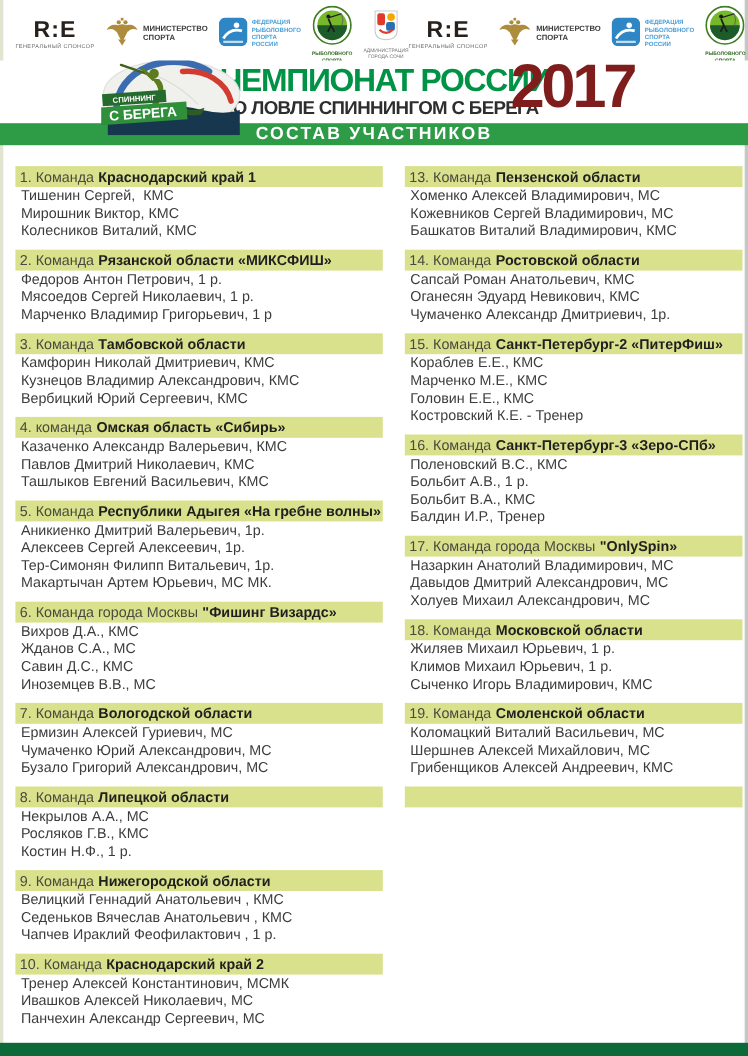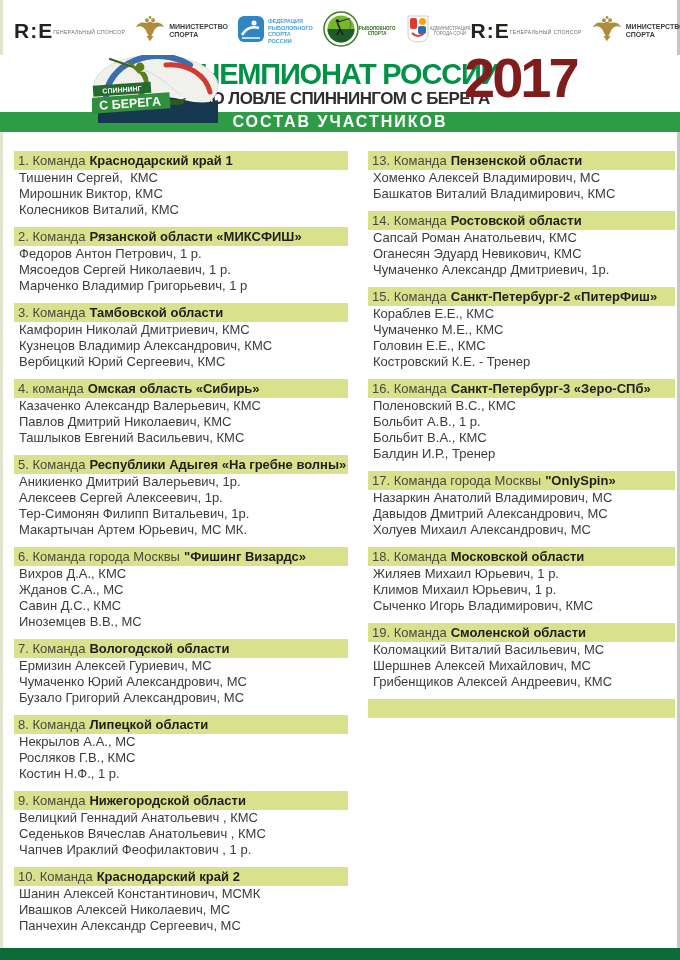--- a/index.html
+++ b/index.html
@@ -10,21 +10,21 @@
   .edge-left{position:absolute;left:0;top:0;width:3px;height:960px;background:#e0e5cf;}
   .edge-right{position:absolute;right:0;top:0;width:3px;height:960px;background:#c6c6c6;}
 
   
   .logo-strip{
     position:absolute;left:0;top:6;width:680px;height:50px;top:6px;
     display:flex;justify-content:space-between;align-items:center;padding:0 14px;box-sizing:border-box;
   }
   .logo-group{display:flex;align-items:center;gap:10px;}
   .logo{display:flex;align-items:center;gap:4px;}
-  .logo-stack{display:flex;flex-direction:row;align-items:center;}
+  .logo-stack{display:flex;flex-direction:column;align-items:center;}
   .rbe-mark{font-size:21px;font-weight:900;color:#26211c;letter-spacing:1px;line-height:22px;}
   .logo-caption{font-size:5px;color:#6b6b6b;letter-spacing:.4px;white-space:nowrap;margin-top:1px;}
   .min-text{display:flex;flex-direction:column;}
   .min-text div{font-size:7px;font-weight:700;color:#3c3c3c;line-height:8px;white-space:nowrap;}
   .fed-text{display:flex;flex-direction:column;}
   .fed-text div{font-size:5.5px;font-weight:700;color:#4ba0d8;line-height:6.5px;white-space:nowrap;}
   .green-caption div{font-size:4.5px;font-weight:700;color:#2e6b1e;line-height:5.5px;text-align:center;white-space:nowrap;}
   .sochi-caption div{font-size:4.5px;color:#777;line-height:5.5px;text-align:center;white-space:nowrap;}
 
   
@@ -280,41 +280,42 @@
         <div class="member">Костин Н.Ф., 1 р.</div>
       </div>
       <div class="team-block">
         <div class="team-header"><span class="team-prefix">9. Команда</span><span class="team-name">Нижегородской области</span></div>
         <div class="member">Велицкий Геннадий Анатольевич , КМС</div>
         <div class="member">Седеньков Вячеслав Анатольевич , КМС</div>
         <div class="member">Чапчев Ираклий Феофилактович , 1 р.</div>
       </div>
       <div class="team-block">
         <div class="team-header"><span class="team-prefix">10. Команда</span><span class="team-name">Краснодарский край 2</span></div>
-        <div class="member">Шанин Алексей Константинович, МСМК</div>
+        <div class="member">Тренер Алексей Константинович, МСМК</div>
         <div class="member">Ивашков Алексей Николаевич, МС</div>
         <div class="member">Панчехин Александр Сергеевич, МС</div>
       </div>
     </div>
   <div class="col col-right" id="col-right">
       <div class="team-block">
         <div class="team-header"><span class="team-prefix">13. Команда</span><span class="team-name">Пензенской области</span></div>
         <div class="member">Хоменко Алексей Владимирович, МС</div>
+        <div class="member">Кожевников Сергей Владимирович, МС</div>
         <div class="member">Башкатов Виталий Владимирович, КМС</div>
       </div>
       <div class="team-block">
         <div class="team-header"><span class="team-prefix">14. Команда</span><span class="team-name">Ростовской области</span></div>
         <div class="member">Сапсай Роман Анатольевич, КМС</div>
         <div class="member">Оганесян Эдуард Невикович, КМС</div>
         <div class="member">Чумаченко Александр Дмитриевич, 1р.</div>
       </div>
       <div class="team-block">
         <div class="team-header"><span class="team-prefix">15. Команда</span><span class="team-name">Санкт-Петербург-2 «ПитерФиш»</span></div>
         <div class="member">Кораблев Е.Е., КМС</div>
-        <div class="member">Чумаченко М.Е., КМС</div>
+        <div class="member">Марченко М.Е., КМС</div>
         <div class="member">Головин Е.Е., КМС</div>
         <div class="member">Костровский К.Е. - Тренер</div>
       </div>
       <div class="team-block">
         <div class="team-header"><span class="team-prefix">16. Команда</span><span class="team-name">Санкт-Петербург-3 «Зеро-СПб»</span></div>
         <div class="member">Поленовский В.С., КМС</div>
         <div class="member">Больбит А.В., 1 р.</div>
         <div class="member">Больбит В.А., КМС</div>
         <div class="member">Балдин И.Р., Тренер</div>
       </div>

